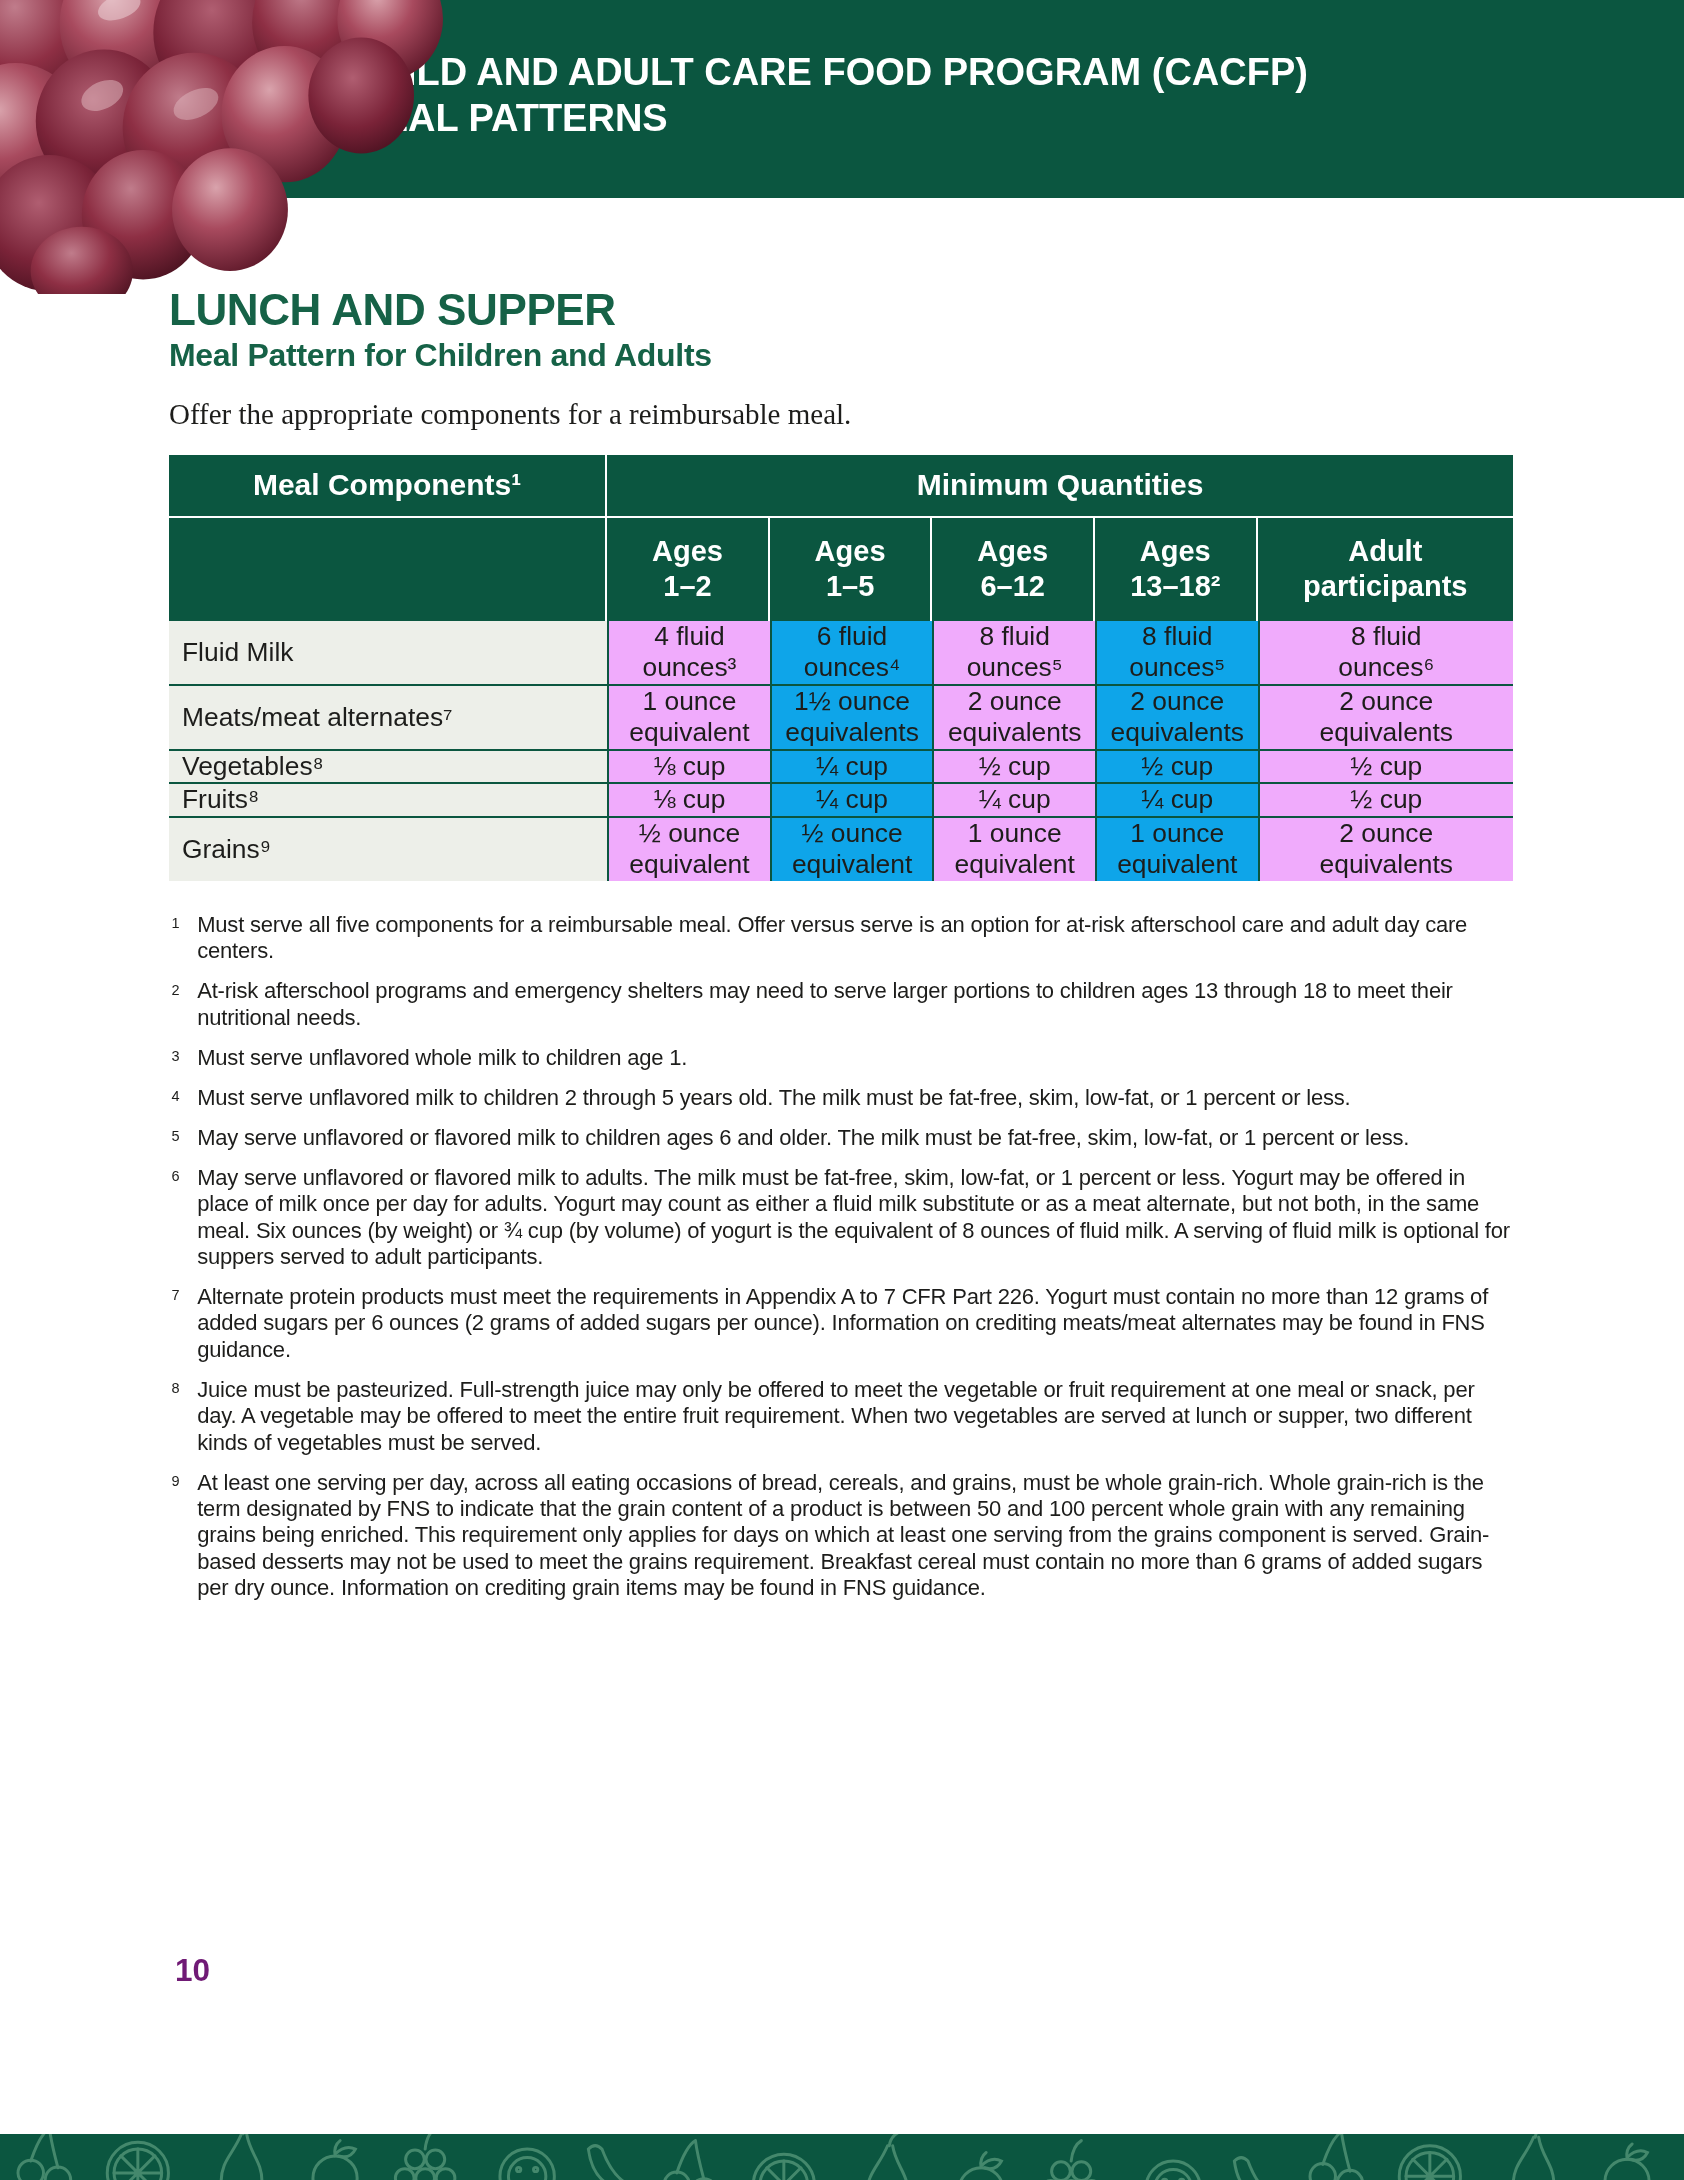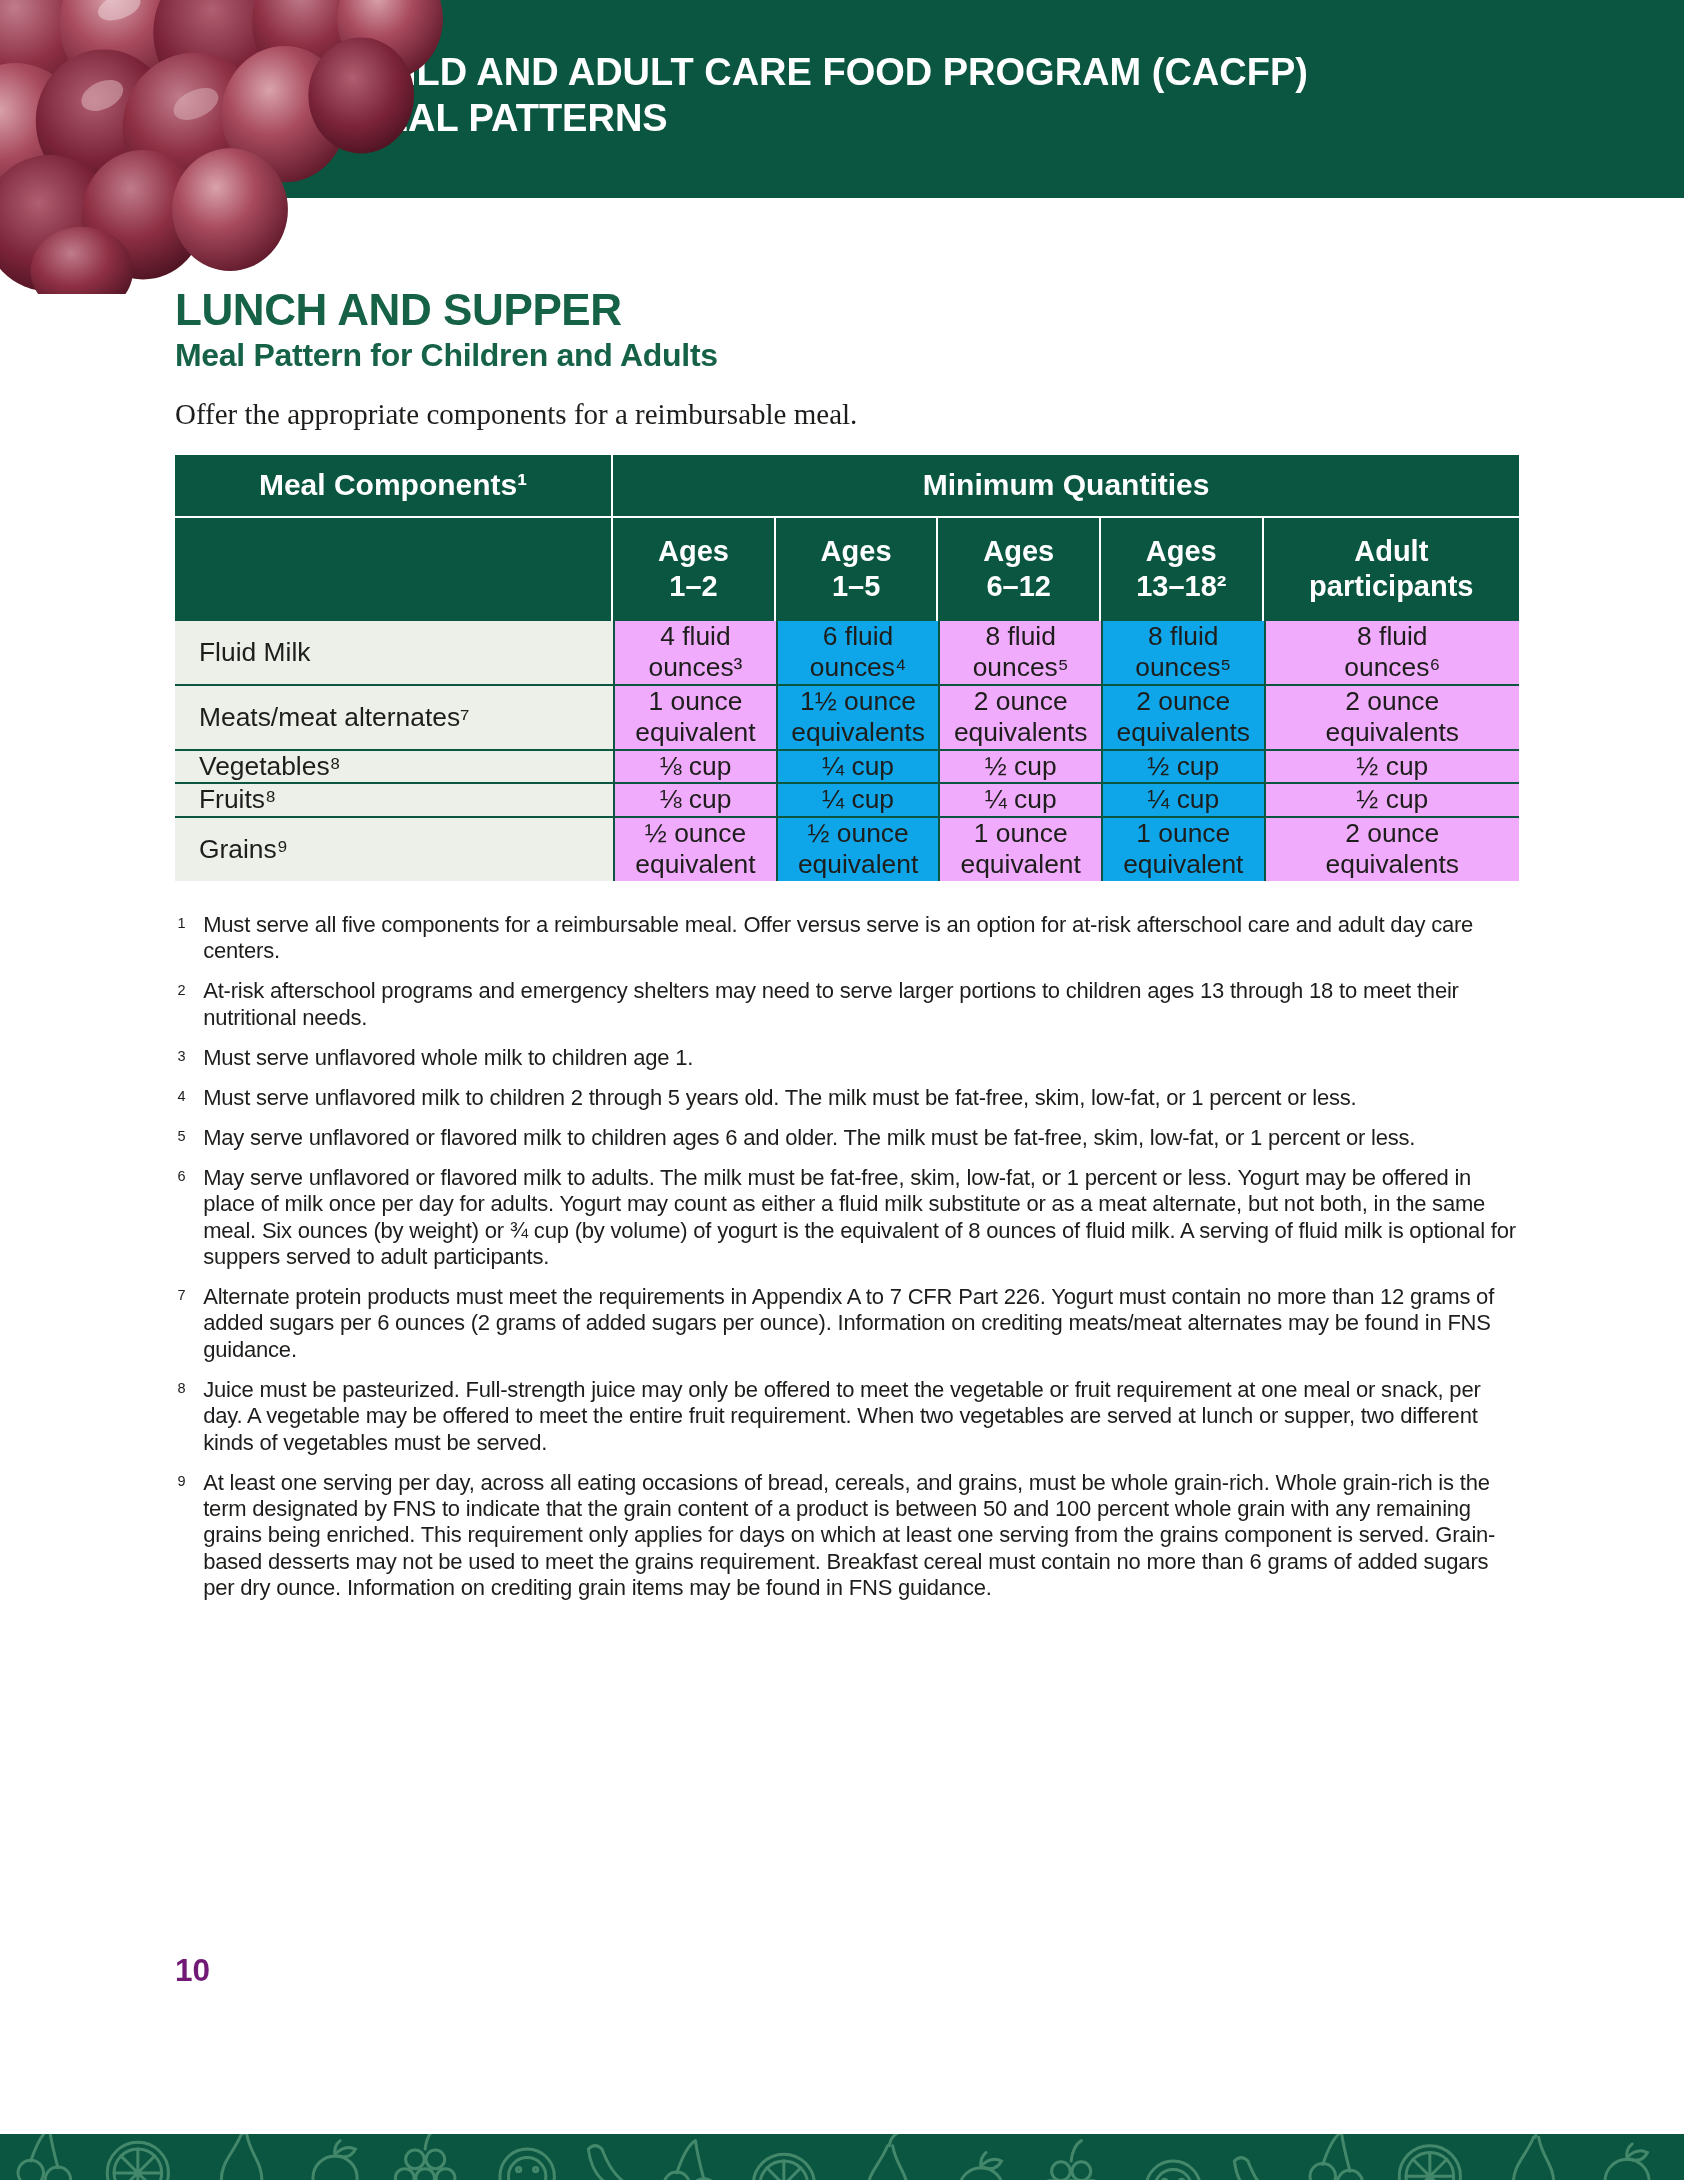--- a/index.html
+++ b/index.html
@@ -7,39 +7,39 @@
         font-family:"Liberation Sans","DejaVu Sans",sans-serif;color:#1d1d1b;}
 
   
   .banner{position:absolute;top:0;left:0;width:1685px;height:198px;background:#0B5640;}
   .banner-title{position:absolute;left:351px;top:49px;color:#ffffff;font-weight:bold;
                 font-size:38px;line-height:1.22;letter-spacing:0px;}
   .banner-title span{display:block;}
   .grapes{position:absolute;top:0;left:0;width:460px;height:294px;}
 
   
-  .content{position:absolute;left:175px;top:288px;width:1344px;}
+  .content{position:absolute;left:169px;top:288px;width:1344px;}
   .section-heading{margin:0;color:#166247;font-size:44px;font-weight:bold;letter-spacing:-0.4px;line-height:1.0;}
   .section-subheading{margin:6.8px 0 0 0;color:#166247;font-size:32px;font-weight:bold;letter-spacing:-0.3px;line-height:1.05;}
   .intro{margin:25.6px 0 0 0;font-family:"Liberation Serif","DejaVu Serif",serif;font-size:29px;color:#1d1d1b;}
 
   
   table.meal{margin-top:24px;width:100%;border-collapse:separate;border-spacing:0;table-layout:fixed;}
   table.meal th,table.meal td{padding:0;}
   thead th{background:#0B5640;color:#ffffff;font-weight:bold;vertical-align:middle;text-align:center;}
   tr.head-row1 th{height:61px;font-size:30px;border-bottom:2.6px solid #ffffff;}
   tr.head-row1 th.comp-head{border-right:2.6px solid #ffffff;}
   tr.head-row2 th{height:103px;font-size:29px;line-height:1.22;}
   tr.head-row2 th.sep{border-right:2.6px solid #ffffff;}
   tr.head-row2 .hline{display:block;}
   tbody td{vertical-align:middle;text-align:center;font-size:26.4px;line-height:31.5px;
            padding-top:13.6px;padding-bottom:13.6px;}
   tbody tr+tr td{border-top:2.6px solid #0B5640;}
   tbody td+td{border-left:2.6px solid #0B5640;}
-  tbody td.comp{text-align:left;padding-left:24px;background:#EDEFE9;}
+  tbody td.comp{text-align:left;padding-left:13px;background:#EDEFE9;}
   tbody td.shade-a{background:#f0abfc;}
   tbody td.shade-b{background:#0ea5e9;}
   tbody td .cl{display:block;}
 
   
   .footnotes{margin-top:31px;}
   .footnote{display:flex;margin-bottom:13.6px;font-size:22px;line-height:26.4px;letter-spacing:-0.2px;}
   .fn-num{flex:none;width:25.6px;font-size:14.5px;position:relative;top:-1.7px;padding-left:2.6px;}
   .fn-text{flex:1;}
 

